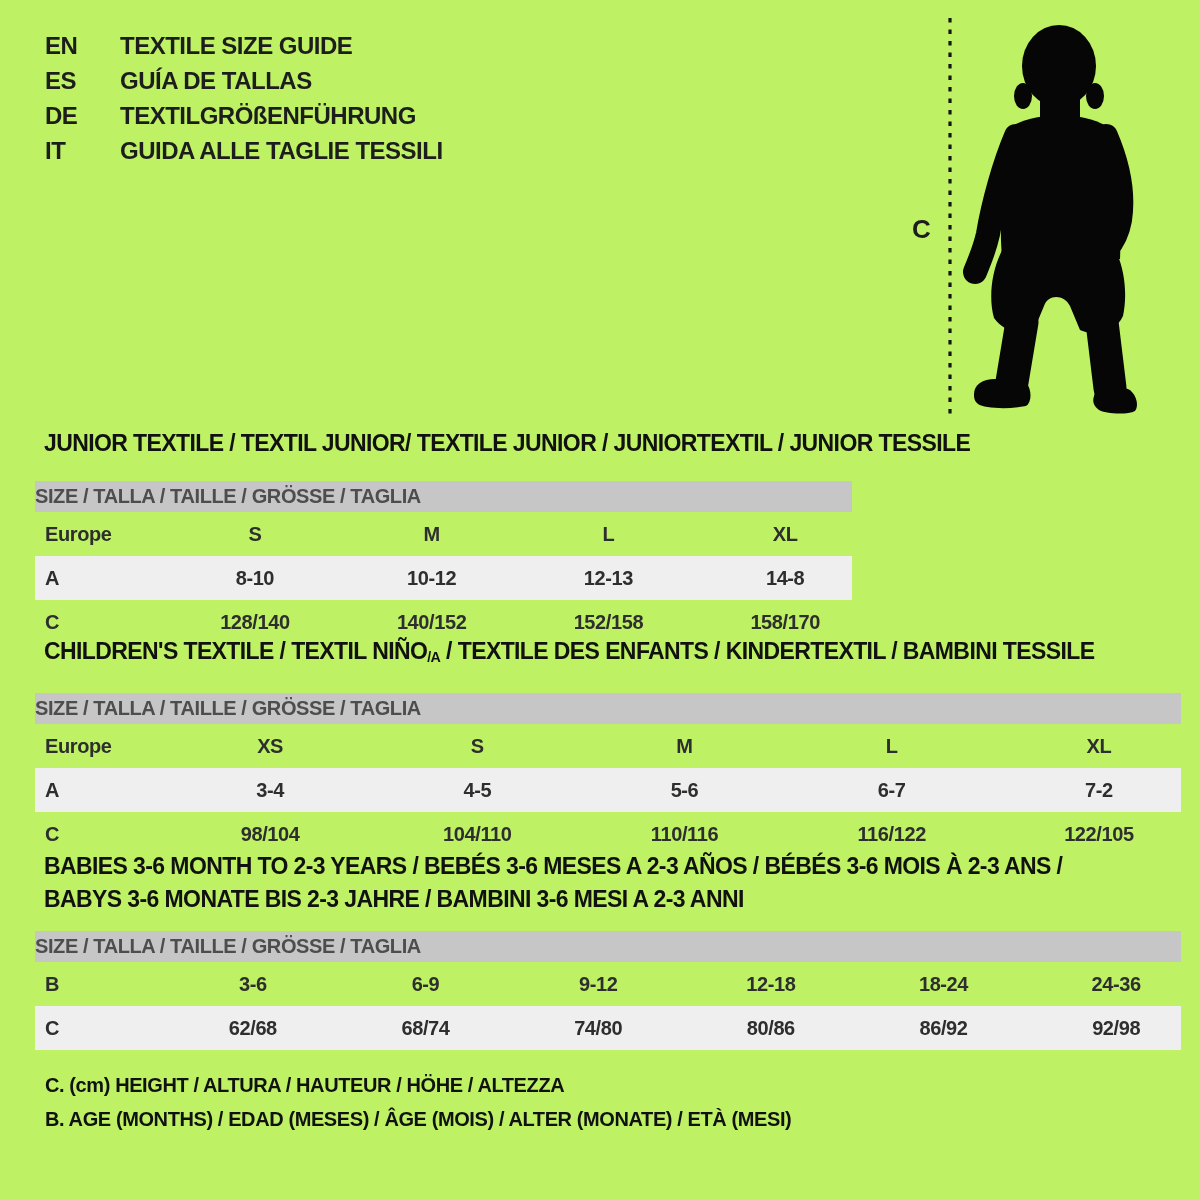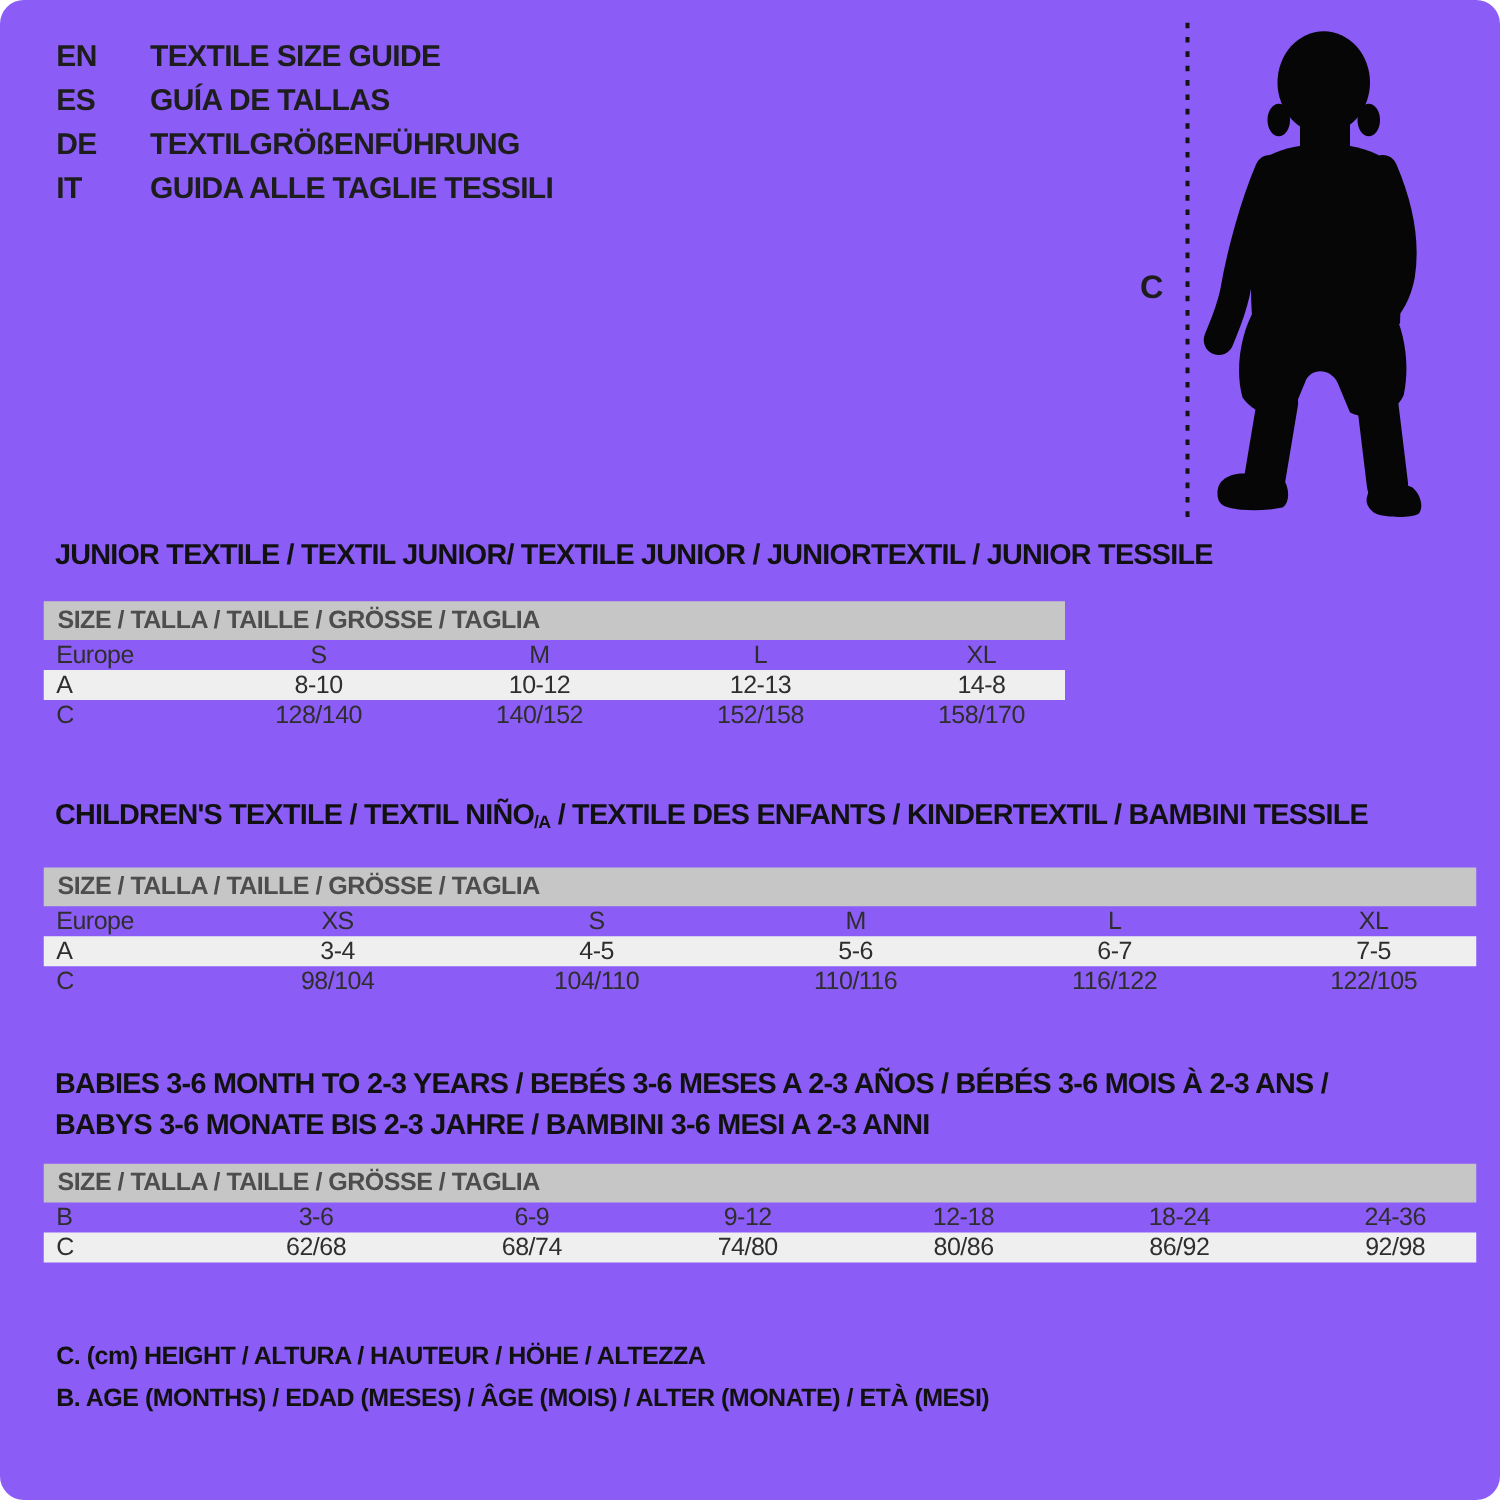--- a/index.html
+++ b/index.html
@@ -4,21 +4,21 @@
 <style>
   * { margin: 0; padding: 0; box-sizing: border-box; }
   html, body { width: 1200px; height: 1200px; }
   body {
     background: #ffffff;
     font-family: "Liberation Sans", sans-serif;
     color: #1d1d1d;
     position: relative;
     overflow: hidden;
   }
-  .page { position: absolute; inset: 0; background: #8b5cf6; border-radius: 19px; }
+  .page { position: absolute; inset: 0; background: #bef264; }
 
   
   .top-header { position: absolute; left: 45px; top: 28px; }
   .lang-row { line-height: 35px; font-size: 24px; font-weight: 700; letter-spacing: -0.5px; white-space: nowrap; }
   .lang-code { display: inline-block; width: 75px; }
 
   
   .height-line { position: absolute; left: 946px; top: 18px; width: 8px; height: 397px; }
   .c-label { position: absolute; left: 912px; top: 214px; font-size: 26px; font-weight: 700; }
   .toddler { position: absolute; left: 960px; top: 22px; width: 182px; height: 398px; }
@@ -28,23 +28,23 @@
   
   .section { position: absolute; left: 35px; }
   .section-title { font-size: 23px; font-weight: 700; letter-spacing: -0.6px; color: #111; padding-left: 9px; line-height: 22px; white-space: nowrap; }
   .title-sub { font-size: 0.62em; position: relative; bottom: -3px; }
   .two-line .section-title { line-height: 33px; }
 
   .size-table { margin-top: 27px; }
   .size-head {
     height: 31px; background: #c6c6c6; color: #4d4d4d;
     font-size: 20px; font-weight: 700; letter-spacing: -0.4px;
-    display: flex; align-items: center; padding-left: 11px;
+    display: flex; align-items: center; 
   }
-  .trow { display: grid; align-items: center; height: 24px; font-size: 20px; font-weight: 400; letter-spacing: -0.4px; color: #2e2e2e; gap: 43px; }
+  .trow { display: grid; align-items: center; height: 44px; font-size: 20px; font-weight: 700; letter-spacing: -0.4px; color: #2e2e2e; gap: 43px; }
   .cols4 { grid-template-columns: 110px repeat(4, 1fr); }
   .cols5 { grid-template-columns: 110px repeat(5, 1fr); }
   .cols6 { grid-template-columns: 110px repeat(6, 1fr); }
   .trow.stripe { background: #efefef; }
   .tlabel { padding-left: 10px; text-align: left; }
   .tcell { text-align: center; }
 
   #junior-section { top: 432px; width: 817px; }
   #children-section { top: 640px; width: 1146px; }
   #children-section .size-table { margin-top: 28px; }
@@ -135,21 +135,21 @@
         <div class="tcell">M</div>
         <div class="tcell">L</div>
         <div class="tcell">XL</div>
       </div>
       <div class="trow cols5 stripe">
         <div class="tlabel">A</div>
         <div class="tcell">3-4</div>
         <div class="tcell">4-5</div>
         <div class="tcell">5-6</div>
         <div class="tcell">6-7</div>
-        <div class="tcell">7-5</div>
+        <div class="tcell">7-2</div>
       </div>
       <div class="trow cols5">
         <div class="tlabel">C</div>
         <div class="tcell">98/104</div>
         <div class="tcell">104/110</div>
         <div class="tcell">110/116</div>
         <div class="tcell">116/122</div>
         <div class="tcell">122/105</div>
       </div>
     </div>

